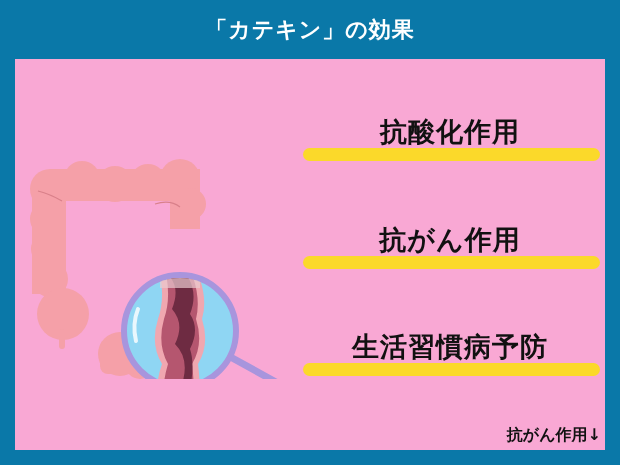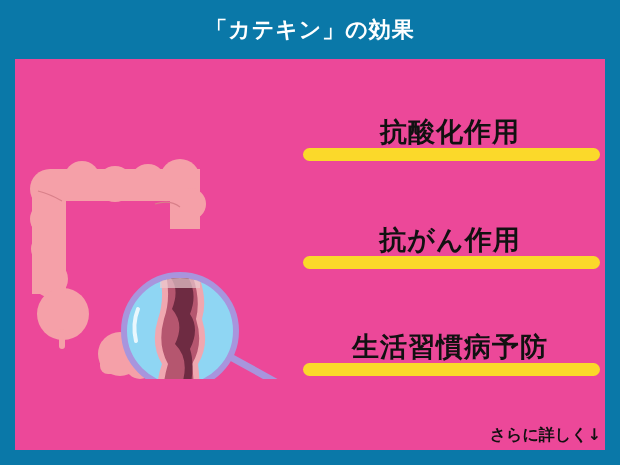--- a/index.html
+++ b/index.html
@@ -9,21 +9,21 @@
     font-family: "DejaVu Sans", sans-serif;
     position: relative;
   }
   .title {
     position: absolute; left: 0; top: 0; width: 620px; height: 59px;
     display: flex; align-items: center; justify-content: center;
     color: #ffffff; font-weight: bold; font-size: 22px; letter-spacing: 1px;
   }
   .panel {
     position: absolute; left: 15px; top: 59px; width: 590px; height: 391px;
-    background: #ec4899;
+    background: #f9a8d4;
   }
   .illustration {
     position: absolute; left: 5px; top: 90px; width: 280px; height: 230px;
   }
   .effect {
     position: absolute; left: 285px; width: 300px; height: 60px;
   }
   .effect-label {
     position: absolute; left: 0; right: 0; top: 0;
     text-align: center; font-weight: bold; font-size: 27px; color: #111111;
@@ -98,14 +98,14 @@
   <div class="effect" style="top:270px;">
     <div class="effect-label">生活習慣病予防</div>
     <div class="effect-bar"></div>
   </div>
 
   <div class="effect" style="top:163px;">
     <div class="effect-label">抗がん作用</div>
     <div class="effect-bar"></div>
   </div>
 
-  <div class="more-link">さらに詳しく↓</div>
+  <div class="more-link">抗がん作用↓</div>
 </div>
 
 </body></html>

